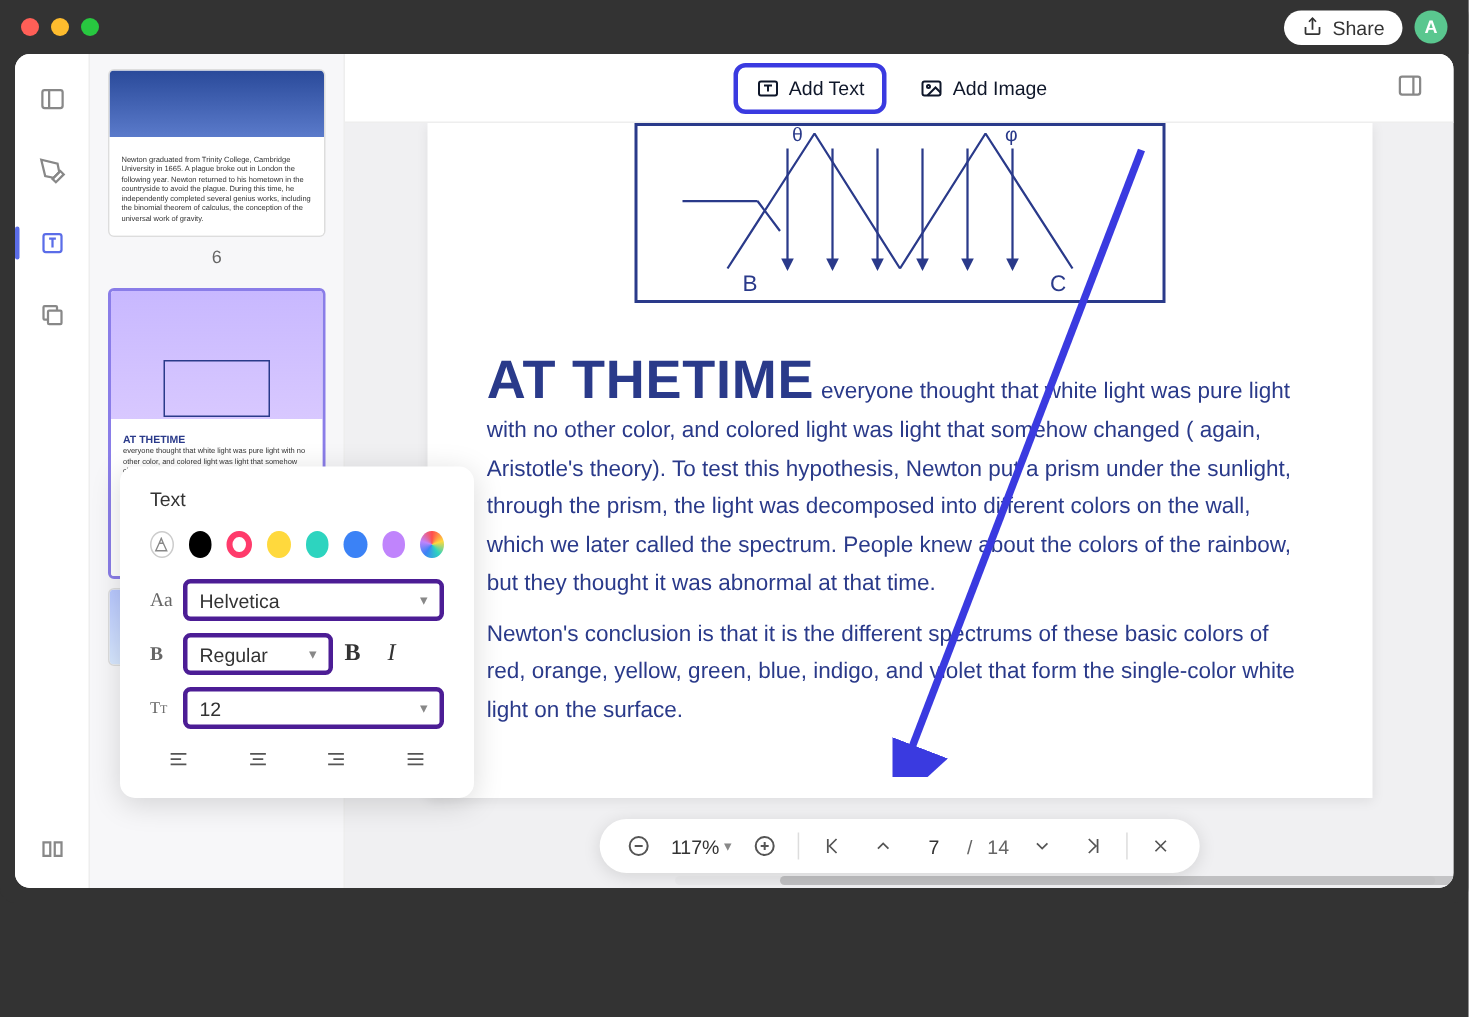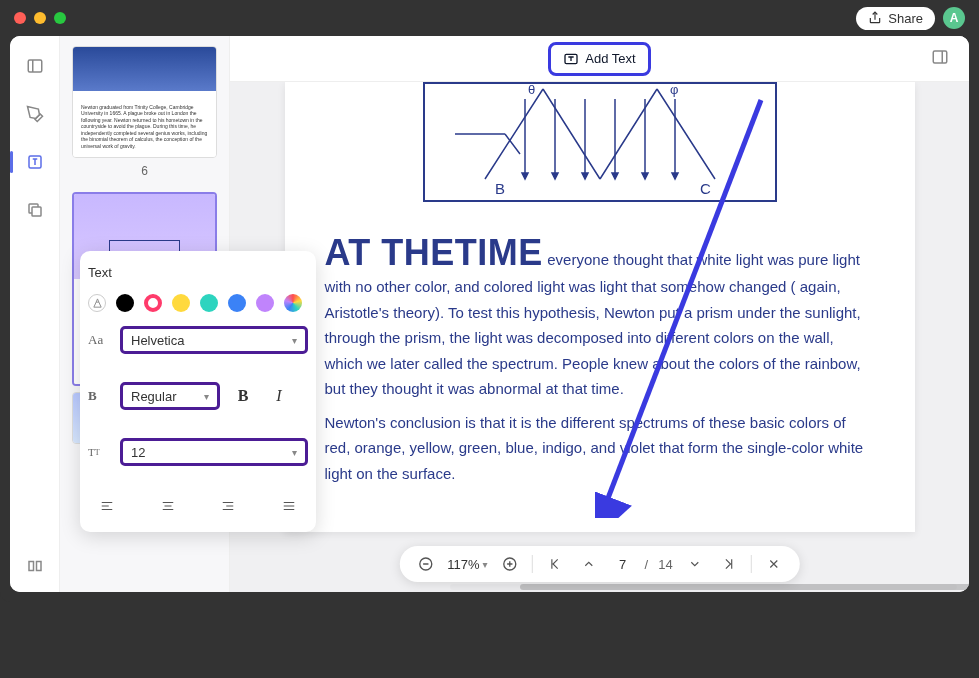--- a/index.html
+++ b/index.html
@@ -53,33 +53,33 @@
 .add-text-placeholder { font-size: 13px; color: #d66; font-weight: 500; }
 .arrow-svg { position: absolute; top: 52px; left: 365px; width: 190px; height: 430px; pointer-events: none; z-index: 5; }
 .bottom-nav { position: absolute; bottom: 10px; left: 50%; transform: translateX(-50%); background: #fff; border-radius: 22px; box-shadow: 0 2px 12px rgba(0,0,0,0.12); display: flex; align-items: center; padding: 6px 14px; gap: 10px; z-index: 10; }
 .nav-btn { width: 24px; height: 24px; display: flex; align-items: center; justify-content: center; color: #555; cursor: pointer; border-radius: 4px; font-size: 14px; }
 .zoom-txt { font-size: 13px; color: #333; display: flex; align-items: center; gap: 3px; }
 .nav-sep { width: 1px; height: 18px; background: #ddd; }
 .page-input { width: 24px; text-align: center; font-size: 13px; border: none; color: #333; }
 .page-total { font-size: 13px; color: #666; }
 
 
-.text-panel { position: absolute; left: 70px; bottom: 60px; width: 236px; background: #fff; border-radius: 10px; box-shadow: 0 4px 20px rgba(0,0,0,0.15); padding: 14px 8px; z-index: 20; }
+.text-panel { position: absolute; left: 70px; bottom: 60px; width: 236px; background: #fff; border-radius: 10px; box-shadow: 0 4px 20px rgba(0,0,0,0.15); padding: 14px 20px; z-index: 20; }
 .text-panel-title { font-size: 13px; font-weight: 500; color: #333; margin-bottom: 14px; }
 .color-row { display: flex; align-items: center; gap: 10px; margin-bottom: 14px; }
 .pen-icon { width: 18px; height: 18px; border-radius:50%; border:1px solid #ccc; display:flex; align-items:center; justify-content:center; color:#888;}
 .color-swatch { width: 18px; height: 18px; border-radius: 50%; cursor: pointer; }
 .color-swatch.black { background: #000; }
 .color-swatch.red { background: #fff; border: 4px solid #ff3b6b; }
 .color-swatch.yellow { background: #ffd93d; }
 .color-swatch.teal { background: #2dd4bf; }
 .color-swatch.blue { background: #3b82f6; }
 .color-swatch.purple { background: #c084fc; }
 .color-swatch.multi { background: conic-gradient(#ff4d4d, #ffd93d, #2dd4bf, #3b82f6, #c084fc, #ff4d4d); }
-.panel-row { display: flex; align-items: center; gap: 10px; margin-bottom: 28px; }
+.panel-row { display: flex; align-items: center; margin-bottom: 8px; }
 .panel-label { width: 22px; font-size: 13px; color: #666; display:flex; align-items:center; }
 .panel-label.serif { font-family: Georgia, serif; }
 .panel-select { flex: 1; height: 28px; border: 3px solid #4c1d95; border-radius: 5px; padding: 0 8px; font-size: 13px; color: #333; display: flex; align-items: center; justify-content: space-between; cursor: pointer; background:#fff; }
 .panel-select.narrow { flex: 0 0 100px; }
 .panel-caret { color: #888; font-size: 10px; }
 .bi-btn { width: 26px; height: 26px; display: flex; align-items: center; justify-content: center; font-family: Georgia, serif; font-size: 16px; cursor: pointer; color: #333; }
 .bi-btn.bold { font-weight: 700; }
 .bi-btn.italic { font-style: italic; }
 .align-row { display: flex; justify-content: space-between; padding: 0 4px; }
 .align-btn { width: 30px; height: 24px; display: flex; align-items: center; justify-content: center; cursor: pointer; color: #555; }
@@ -169,20 +169,28 @@
 
     <div class="main-area">
       <div class="top-toolbar">
         <div class="tool-btn highlighted">
           <svg width="16" height="16" viewBox="0 0 24 24" fill="none" stroke="currentColor" stroke-width="2">
               <rect x="3" y="5" width="18" height="14" rx="2"></rect>
               <path d="M8 9h8M12 9v6"></path>
             </svg>
           <span>Add Text</span>
         </div>
+        <div class="tool-btn">
+          <svg width="16" height="16" viewBox="0 0 24 24" fill="none" stroke="currentColor" stroke-width="2">
+              <rect x="3" y="5" width="18" height="14" rx="2"></rect>
+              <circle cx="9" cy="10" r="1.5"></circle>
+              <path d="M21 16l-5-5-8 8"></path>
+            </svg>
+          <span>Add Image</span>
+        </div>
         <div class="right-rail-icon">
           <svg width="18" height="18" viewBox="0 0 24 24" fill="none" stroke="currentColor" stroke-width="2">
               <rect x="3" y="4" width="18" height="16" rx="2"></rect>
               <path d="M15 4v16"></path>
             </svg>
         </div>
       </div>
 
       <div class="doc-scroll">
         <div class="doc-page">

